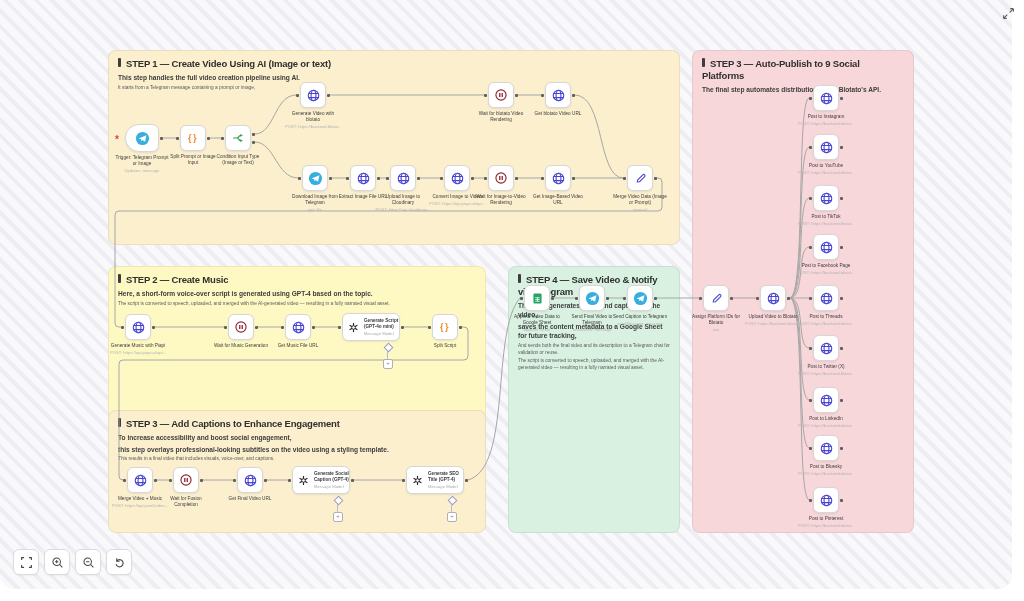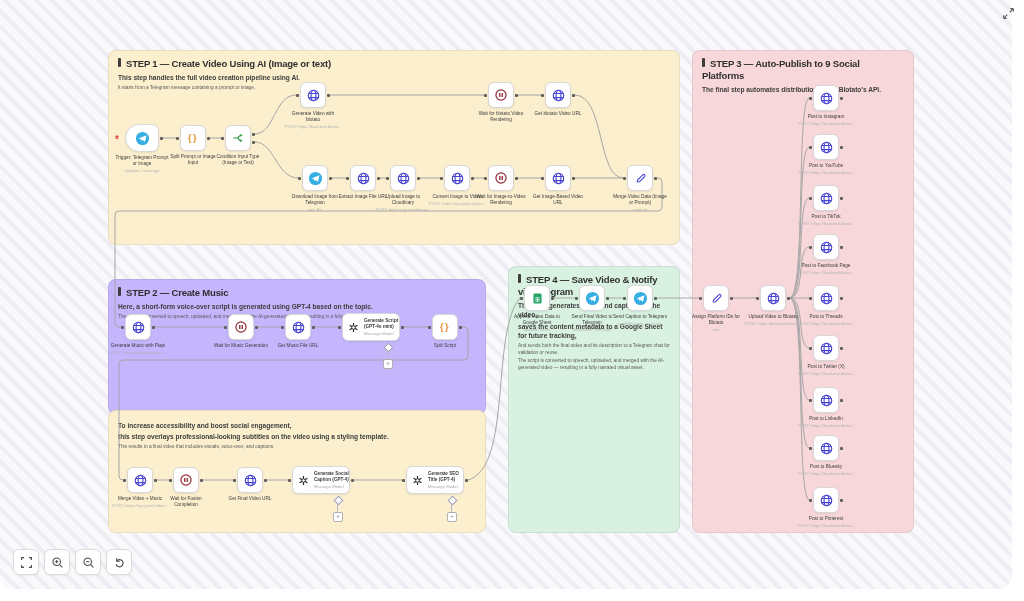--- a/index.html
+++ b/index.html
@@ -40,27 +40,28 @@
 
 <div id="stage">
   <div id="canvas"></div>
 
   <div class="note note1" style="left: 108px; top: 50px; width: 572px; height: 195px; background: rgb(251, 239, 206);">
     <div class="ntitle"><span class="bar"></span><span>STEP 1 — Create Video Using AI (Image or text)</span></div>
     <p class="nbold">This step handles the full video creation pipeline using AI.</p>
     <p class="nsmall">It starts from a Telegram message containing a prompt or image,</p>
   </div>
 
-  <div class="note note2" style="left: 108px; top: 266px; width: 378px; height: 136px; background: #c4b5fd; margin-top: 13px;">
+  <div class="note note2" style="left: 108px; top: 266px; width: 378px; height: 168px; background: #fef9c3;">
     <div class="ntitle"><span class="bar"></span><span>STEP 2 — Create Music</span></div>
     <p class="nbold">Here, a short-form voice-over script is generated using GPT-4 based on the topic.</p>
     <p class="nsmall">The script is converted to speech, uploaded, and merged with the AI-generated video — resulting in a fully narrated visual asset.</p>
   </div>
 
   <div class="note note3" style="left: 108px; top: 410px; width: 378px; height: 123px; background: rgb(251, 239, 206);">
+    <div class="ntitle"><span class="bar"></span><span>STEP 3 — Add Captions to Enhance Engagement</span></div>
     <p class="nbold">To increase accessibility and boost social engagement,</p>
     <p class="nbold">this step overlays professional-looking subtitles on the video using a styling template.</p>
     <p class="nsmall">This results in a final video that includes visuals, voice-over, and captions.</p>
   </div>
 
   <div class="note note4" style="left: 508px; top: 266px; width: 172px; height: 267px; background: rgb(217, 241, 225);">
     <div class="ntitle"><span class="bar"></span><span>STEP 4 — Save Video &amp; Notify via Telegram</span></div>
     <p class="nbold">This step generates a title and caption for the video,</p>
     <p class="nbold">saves the content metadata to a Google Sheet for future tracking,</p>
     <p class="nsmall">And sends both the final video and its description to a Telegram chat for validation or reuse.</p>

